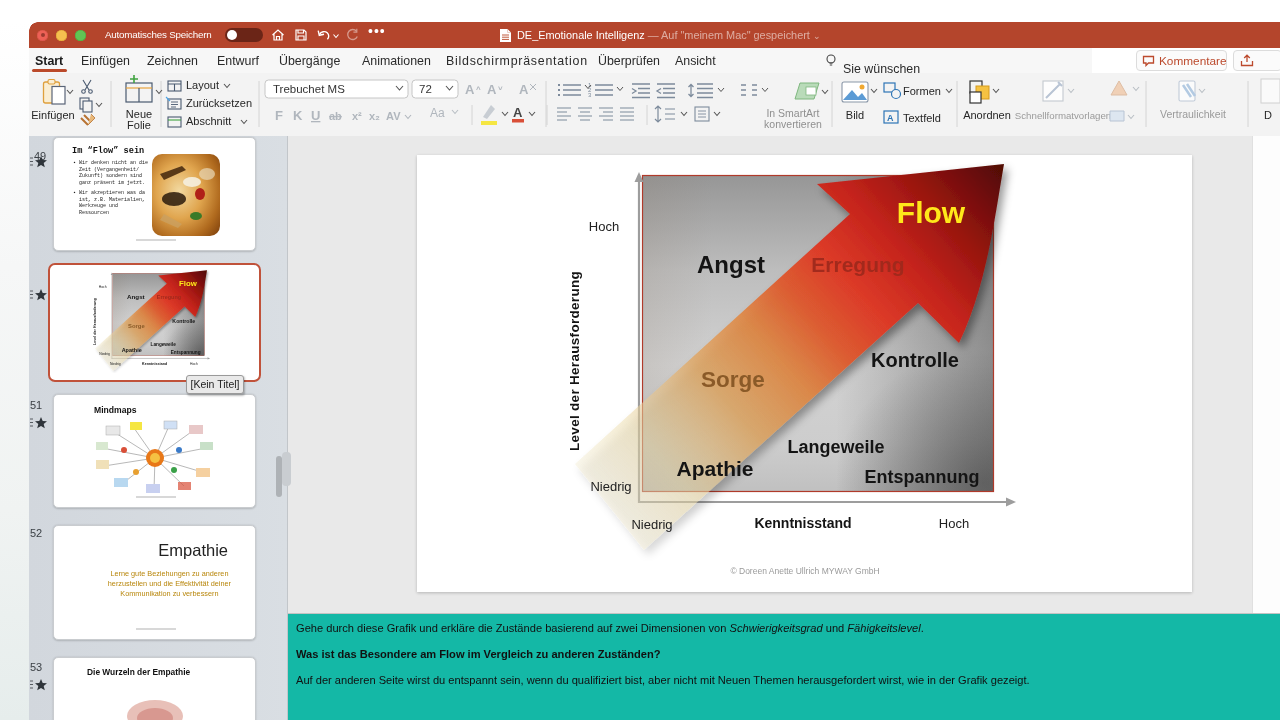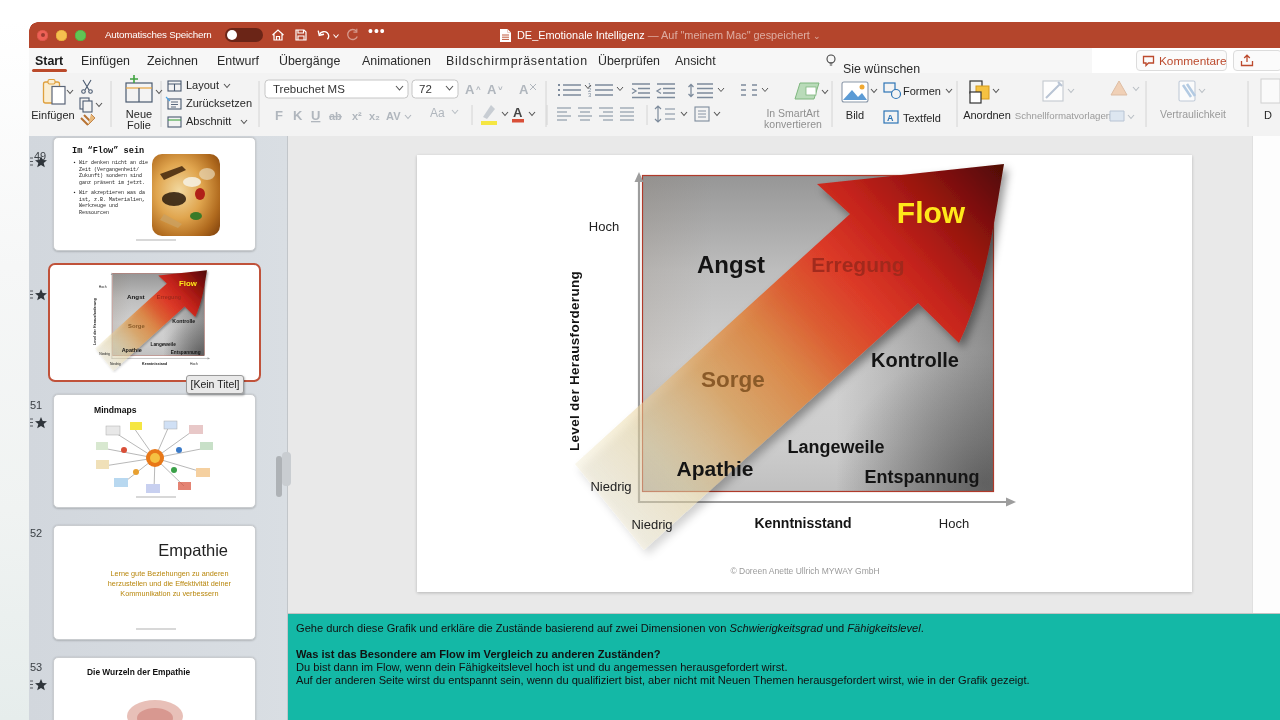--- a/index.html
+++ b/index.html
@@ -485,17 +485,16 @@
       </g>
       <text x="388" y="419" font-size="8.5" text-anchor="middle" fill="#9a9a9a">© Doreen Anette Ullrich MYWAY GmbH</text>
     </g>
   </defs>
   <use href="#chartg"></use>
 </svg>
 </div>
 <div class="abs" id="notes">
   <div class="nline" style="top:8px;">Gehe durch diese Grafik und erkläre die Zustände basierend auf zwei Dimensionen von <i>Schwierigkeitsgrad</i> und <i>Fähigkeitslevel</i>.</div>
   <div class="nline" style="top:34px;font-weight:bold;">Was ist das Besondere am Flow im Vergleich zu anderen Zuständen?</div>
-  <div class="nline" style="top:47px;">Du bist dann im Flow, wenn dein Fähigkeitslevel hoch ist und du angemessen herausgefordert wirst.</div>
   <div class="nline" style="top:60px;">Auf der anderen Seite wirst du entspannt sein, wenn du qualifiziert bist, aber nicht mit Neuen Themen herausgefordert wirst, wie in der Grafik gezeigt.</div>
 </div>
 <div class="abs" style="left:0;top:22px;width:29px;height:698px;z-index:40;background:linear-gradient(180deg,#ffffff 0%,#f6f7f7 35%,#f0f3f2 70%,#e6edec 100%);"></div>
 <div class="abs" style="left:29px;top:22px;width:9px;height:9px;z-index:41;background:radial-gradient(circle at 9px 9px, #b4452c 8.5px, #ffffff 9px);"></div>
 
 </body></html>

